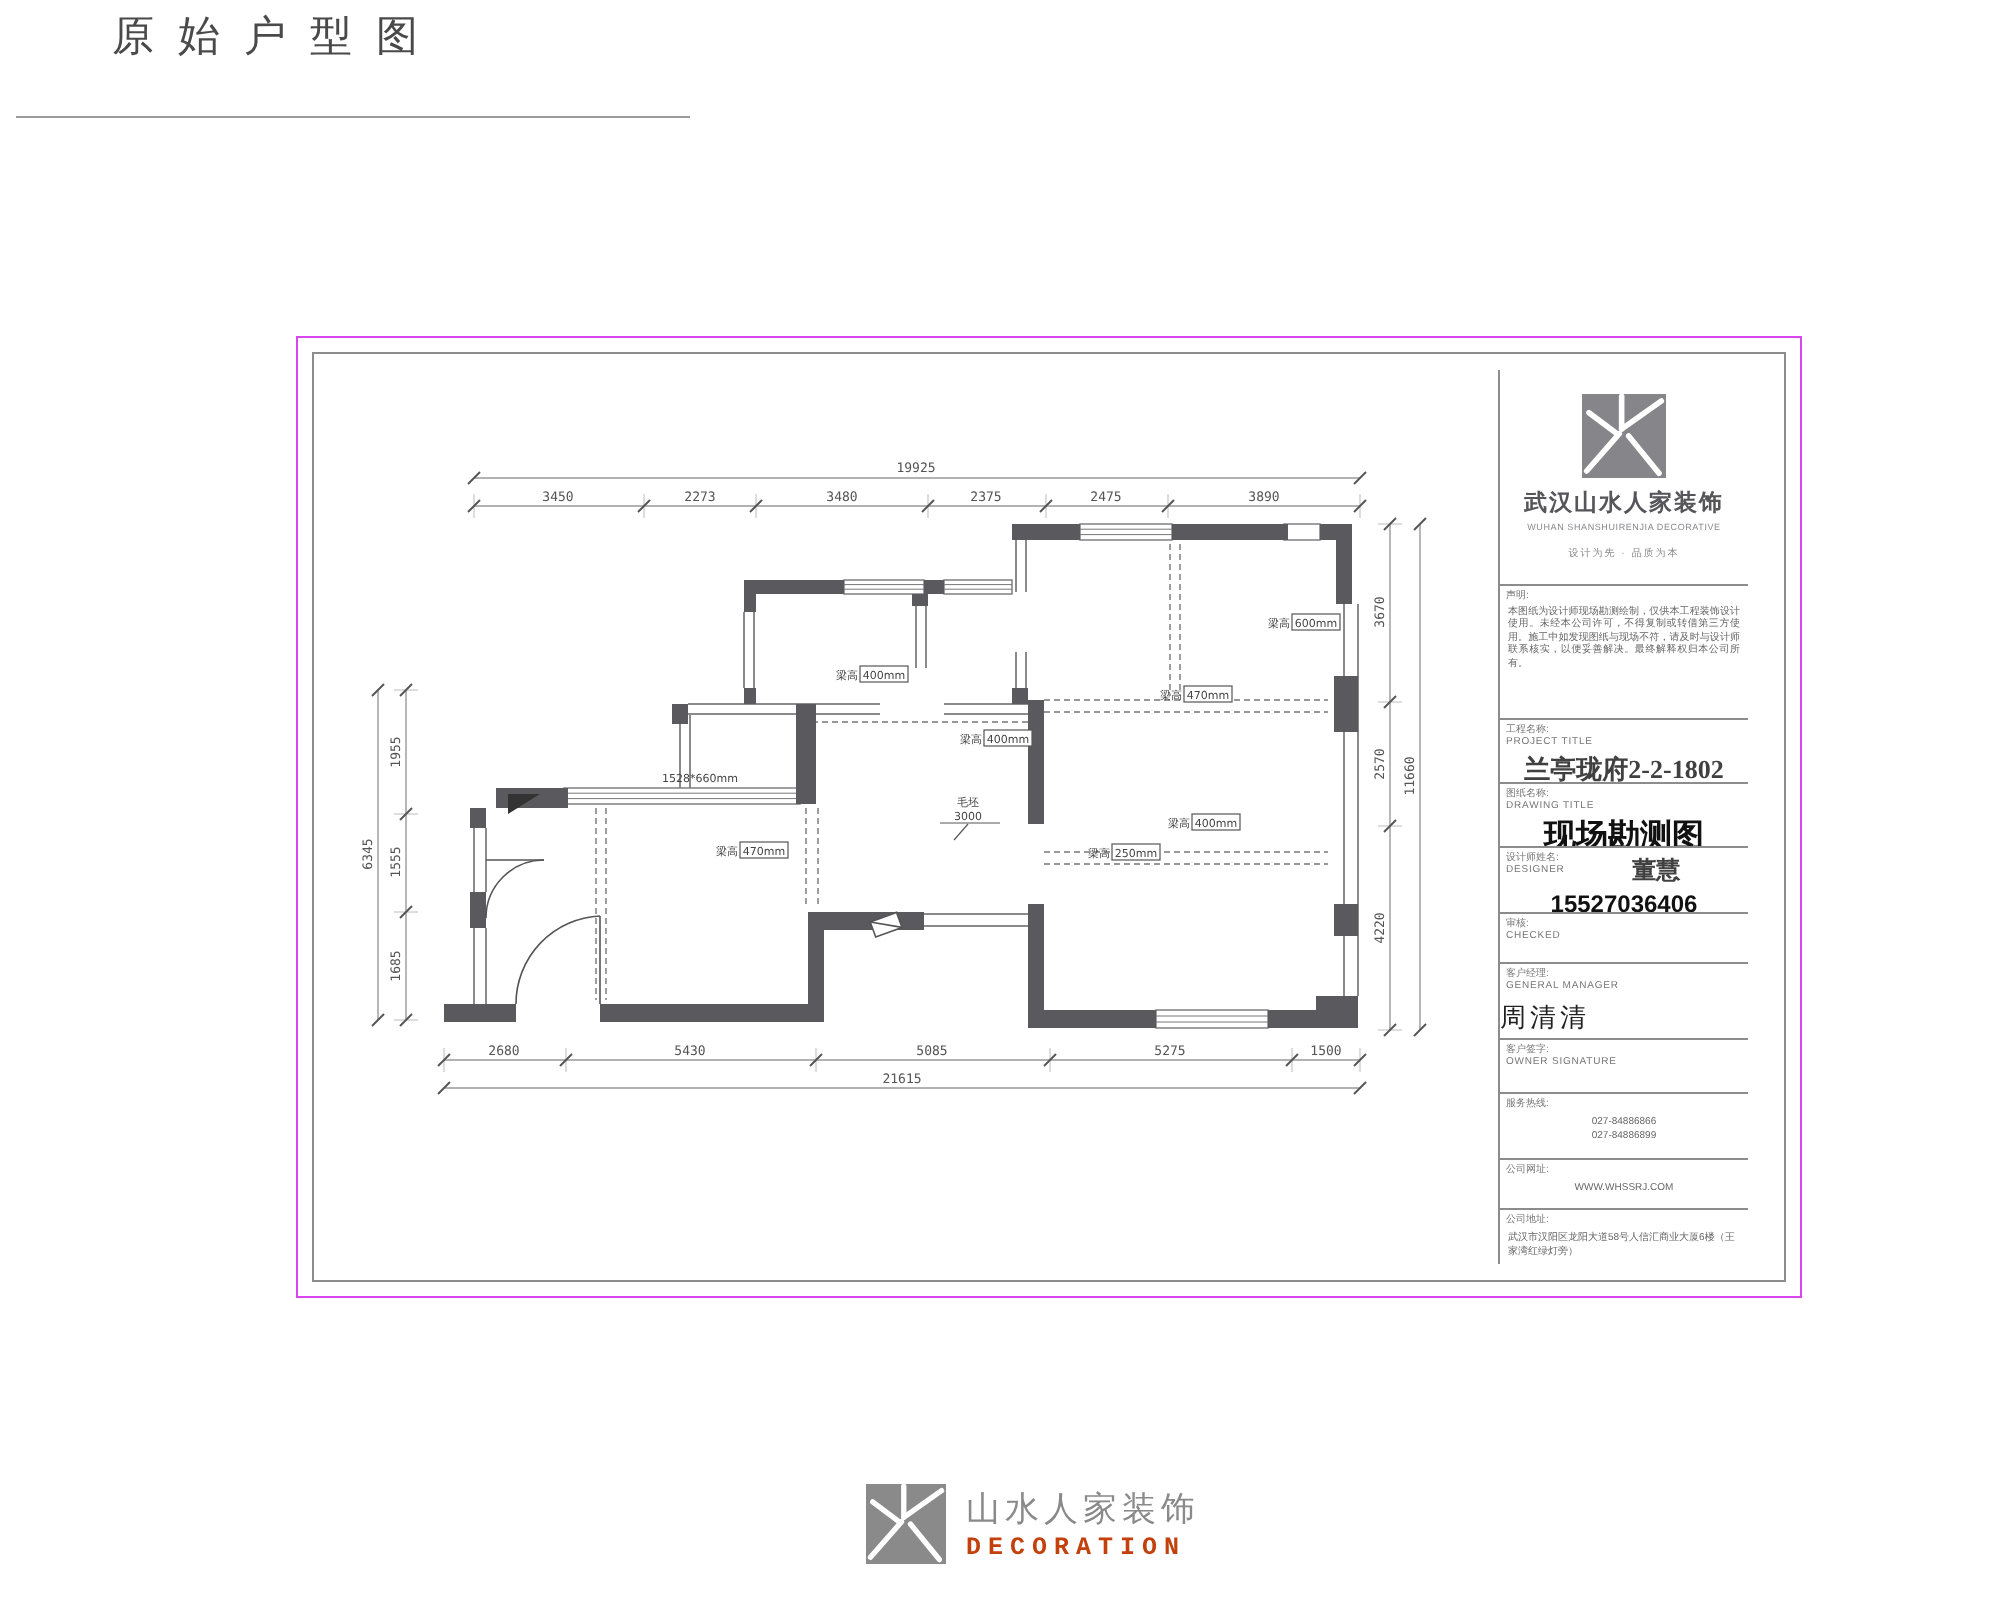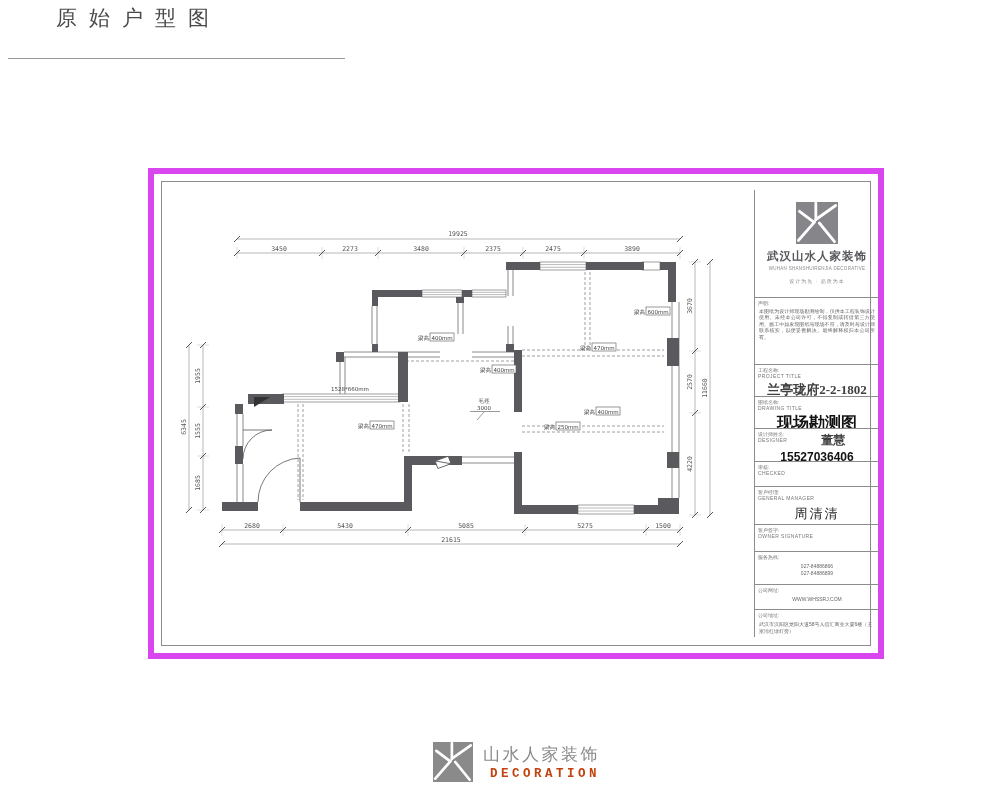--- a/index.html
+++ b/index.html
@@ -6,46 +6,46 @@
   body{width:1000px;height:800px;position:relative;overflow:hidden;
        font-family:"Liberation Sans",sans-serif;-webkit-font-smoothing:antialiased;}
 
   
   .page-title{position:absolute;left:56px;top:4px;font-size:21px;letter-spacing:12px;
               color:#4a4a4a;font-weight:400;}
   .title-rule{position:absolute;left:8px;top:58px;width:337px;border-top:1px solid #9b9b9b;}
 
   
   .sheet{position:absolute;left:148px;top:168px;width:724px;height:479px;
-         border:6px solid #d946ef;background:#fff;}
+         border:1px solid #d946ef;background:#fff;padding-left:27px;}
   .sheet-inner{position:absolute;left:7px;top:7px;right:7px;bottom:7px;border:1px solid #8c8c8c;}
 
   
   .tblock{position:absolute;top:8px;bottom:8px;left:592px;width:124px;
           border-left:1px solid #8c8c8c;display:flex;flex-direction:column;}
   .tb-row{border-bottom:1px solid #8c8c8c;position:relative;overflow:hidden;box-sizing:border-box;}
   .tb-row:last-child{border-bottom:none;}
   .tb-label{font-size:5px;color:#777;line-height:6px;padding:2px 0 0 3px;}
   .tb-label .en{display:block;letter-spacing:.4px;transform-origin:left top;}
   .logo-row{display:flex;flex-direction:column;align-items:center;justify-content:center;}
   .brand-cn{font-size:11.5px;font-weight:bold;color:#55555a;letter-spacing:1px;margin-top:5px;}
   .brand-en{font-size:4.5px;color:#8a8a8f;letter-spacing:.3px;margin-top:2px;}
   .brand-tag{font-size:5px;color:#8a8a8f;letter-spacing:1px;margin-top:7px;}
   .decl-text{font-size:5px;line-height:6.5px;color:#666;padding:2px 4px;text-align:justify;}
   .tb-value-serif{font-family:"Liberation Serif",serif;font-weight:bold;font-size:13px;
                   color:#404040;text-align:center;margin-top:2px;}
   .tb-value-bold{font-weight:bold;font-size:16px;color:#111;text-align:center;margin-top:2px;}
   .tb-phone{font-weight:bold;font-size:12px;color:#111;text-align:center;margin-top:1px;}
-  .tb-name{font-family:"Liberation Serif",serif;font-size:13px;color:#222;text-align:center;
+  .tb-name{font-family:"Liberation Serif",serif;font-size:13px;color:#222;text-align:left;
            letter-spacing:2px;margin-top:4px;}
   .tb-tiny{font-size:5px;color:#666;text-align:center;line-height:6.5px;margin-top:3px;}
   .tb-tiny.left{text-align:left;padding:0 4px;}
 
   
-  .footer{position:absolute;left:433px;top:742px;display:flex;align-items:center;text-align:right;}
+  .footer{position:absolute;left:433px;top:742px;display:flex;align-items:center;}
   .footer-text{margin-left:10px;}
   .footer-cn{font-size:17px;color:#8a8a8a;letter-spacing:2.5px;}
   .footer-en{font-size:12.5px;font-weight:bold;color:#c2410c;letter-spacing:3.5px;margin-top:1px;font-family:Liberation Mono, monospace;}
 
   
   svg text{font-family:"DejaVu Sans Mono","Liberation Mono",monospace;}
   .dim{font-size:6.5px;fill:#555;}
   .anno{font-size:5.5px;fill:#444;font-family:"DejaVu Sans","Liberation Sans",sans-serif;}
   .lblbox{fill:#fff;stroke:#555;stroke-width:.6;}
   .wall{fill:#5a5a5e;}

